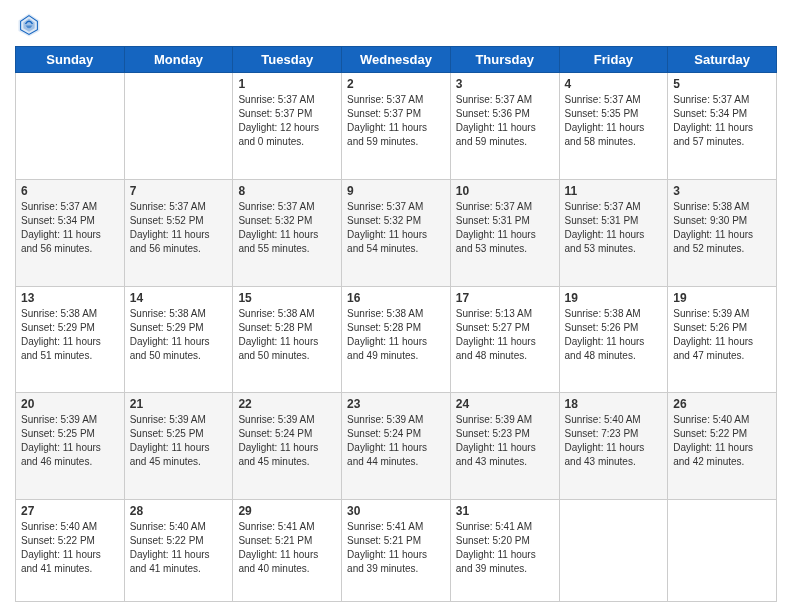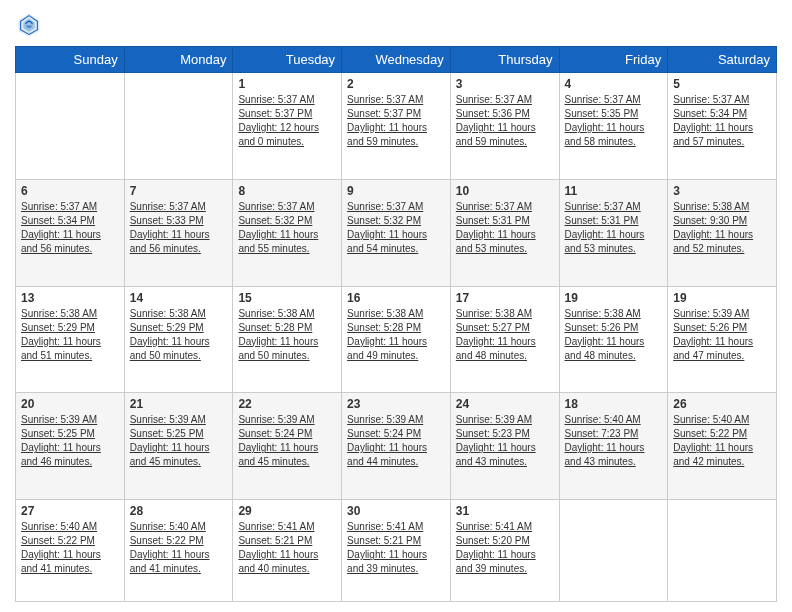--- a/index.html
+++ b/index.html
@@ -55,24 +55,24 @@
     .calendar {
       flex: 1;
       border: 1px solid #ccc;
       border-collapse: collapse;
       width: 100%;
       table-layout: fixed;
     }
     .calendar th {
       background: #1565c0;
       color: #fff;
-      text-align: right;
+      text-align: center;
       padding: 5px 6px;
       font-size: 13px;
-      font-weight: normal;
+      font-weight: bold;
       border: 1px solid #1255a0;
     }
     .calendar td {
       border: 1px solid #ccc;
       vertical-align: top;
       padding: 4px 5px;
       font-size: 10px;
       color: #333;
       height: 85px;
     }
@@ -82,21 +82,20 @@
     .day-num {
       font-size: 12px;
       font-weight: bold;
       display: block;
       margin-bottom: 2px;
     }
     .day-info {
       font-size: 10px;
       line-height: 1.4;
       color: #333;
-      text-decoration: underline;
     }
     .row-bg-white td { background: #fff; }
     .row-bg-gray td { background: #f5f5f5; }
     td.empty { background: #fff; }
   </style>
 </head>
 <body>
 
 <div class="page">
   <div class="header">
@@ -175,21 +174,21 @@
           <td>
             <span class="day-num">6</span>
             <div class="day-info">Sunrise: 5:37 AM
 Sunset: 5:34 PM
 Daylight: 11 hours
 and 56 minutes.</div>
           </td>
           <td>
             <span class="day-num">7</span>
             <div class="day-info">Sunrise: 5:37 AM
-Sunset: 5:33 PM
+Sunset: 5:52 PM
 Daylight: 11 hours
 and 56 minutes.</div>
           </td>
           <td>
             <span class="day-num">8</span>
             <div class="day-info">Sunrise: 5:37 AM
 Sunset: 5:32 PM
 Daylight: 11 hours
 and 55 minutes.</div>
           </td>
@@ -246,21 +245,21 @@
           </td>
           <td>
             <span class="day-num">16</span>
             <div class="day-info">Sunrise: 5:38 AM
 Sunset: 5:28 PM
 Daylight: 11 hours
 and 49 minutes.</div>
           </td>
           <td>
             <span class="day-num">17</span>
-            <div class="day-info">Sunrise: 5:38 AM
+            <div class="day-info">Sunrise: 5:13 AM
 Sunset: 5:27 PM
 Daylight: 11 hours
 and 48 minutes.</div>
           </td>
           <td>
             <span class="day-num">19</span>
             <div class="day-info">Sunrise: 5:38 AM
 Sunset: 5:26 PM
 Daylight: 11 hours
 and 48 minutes.</div>

